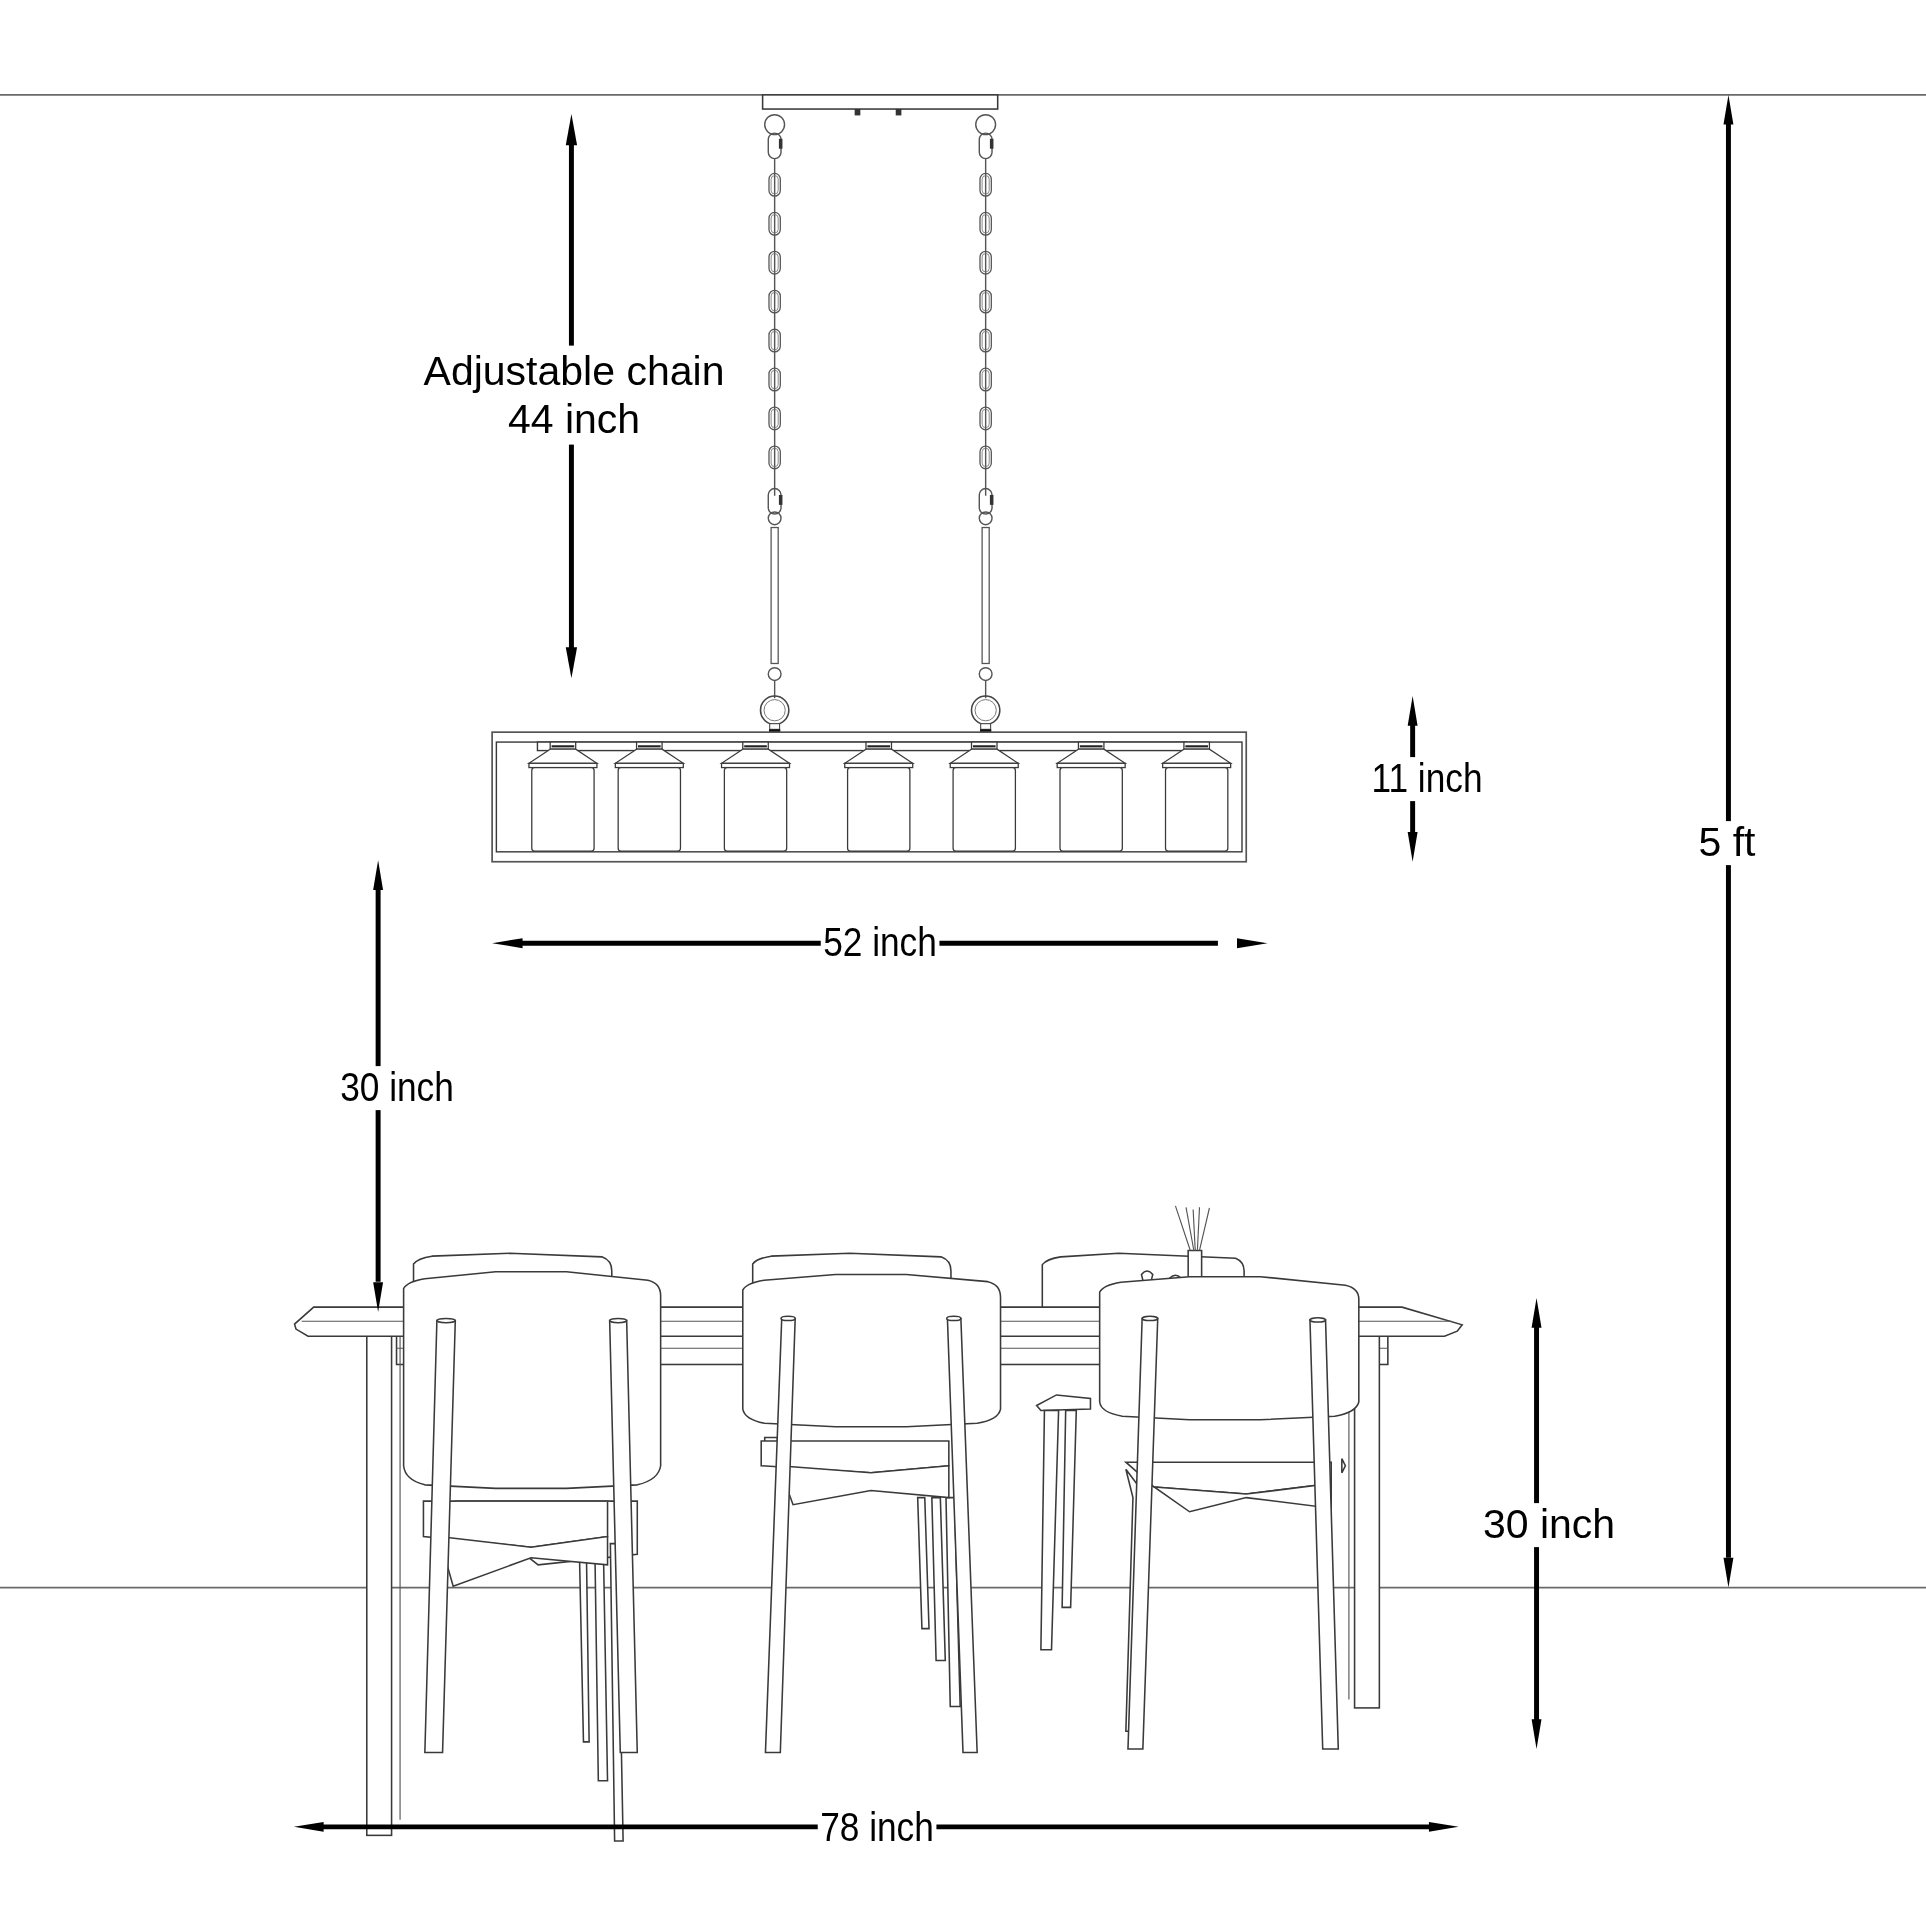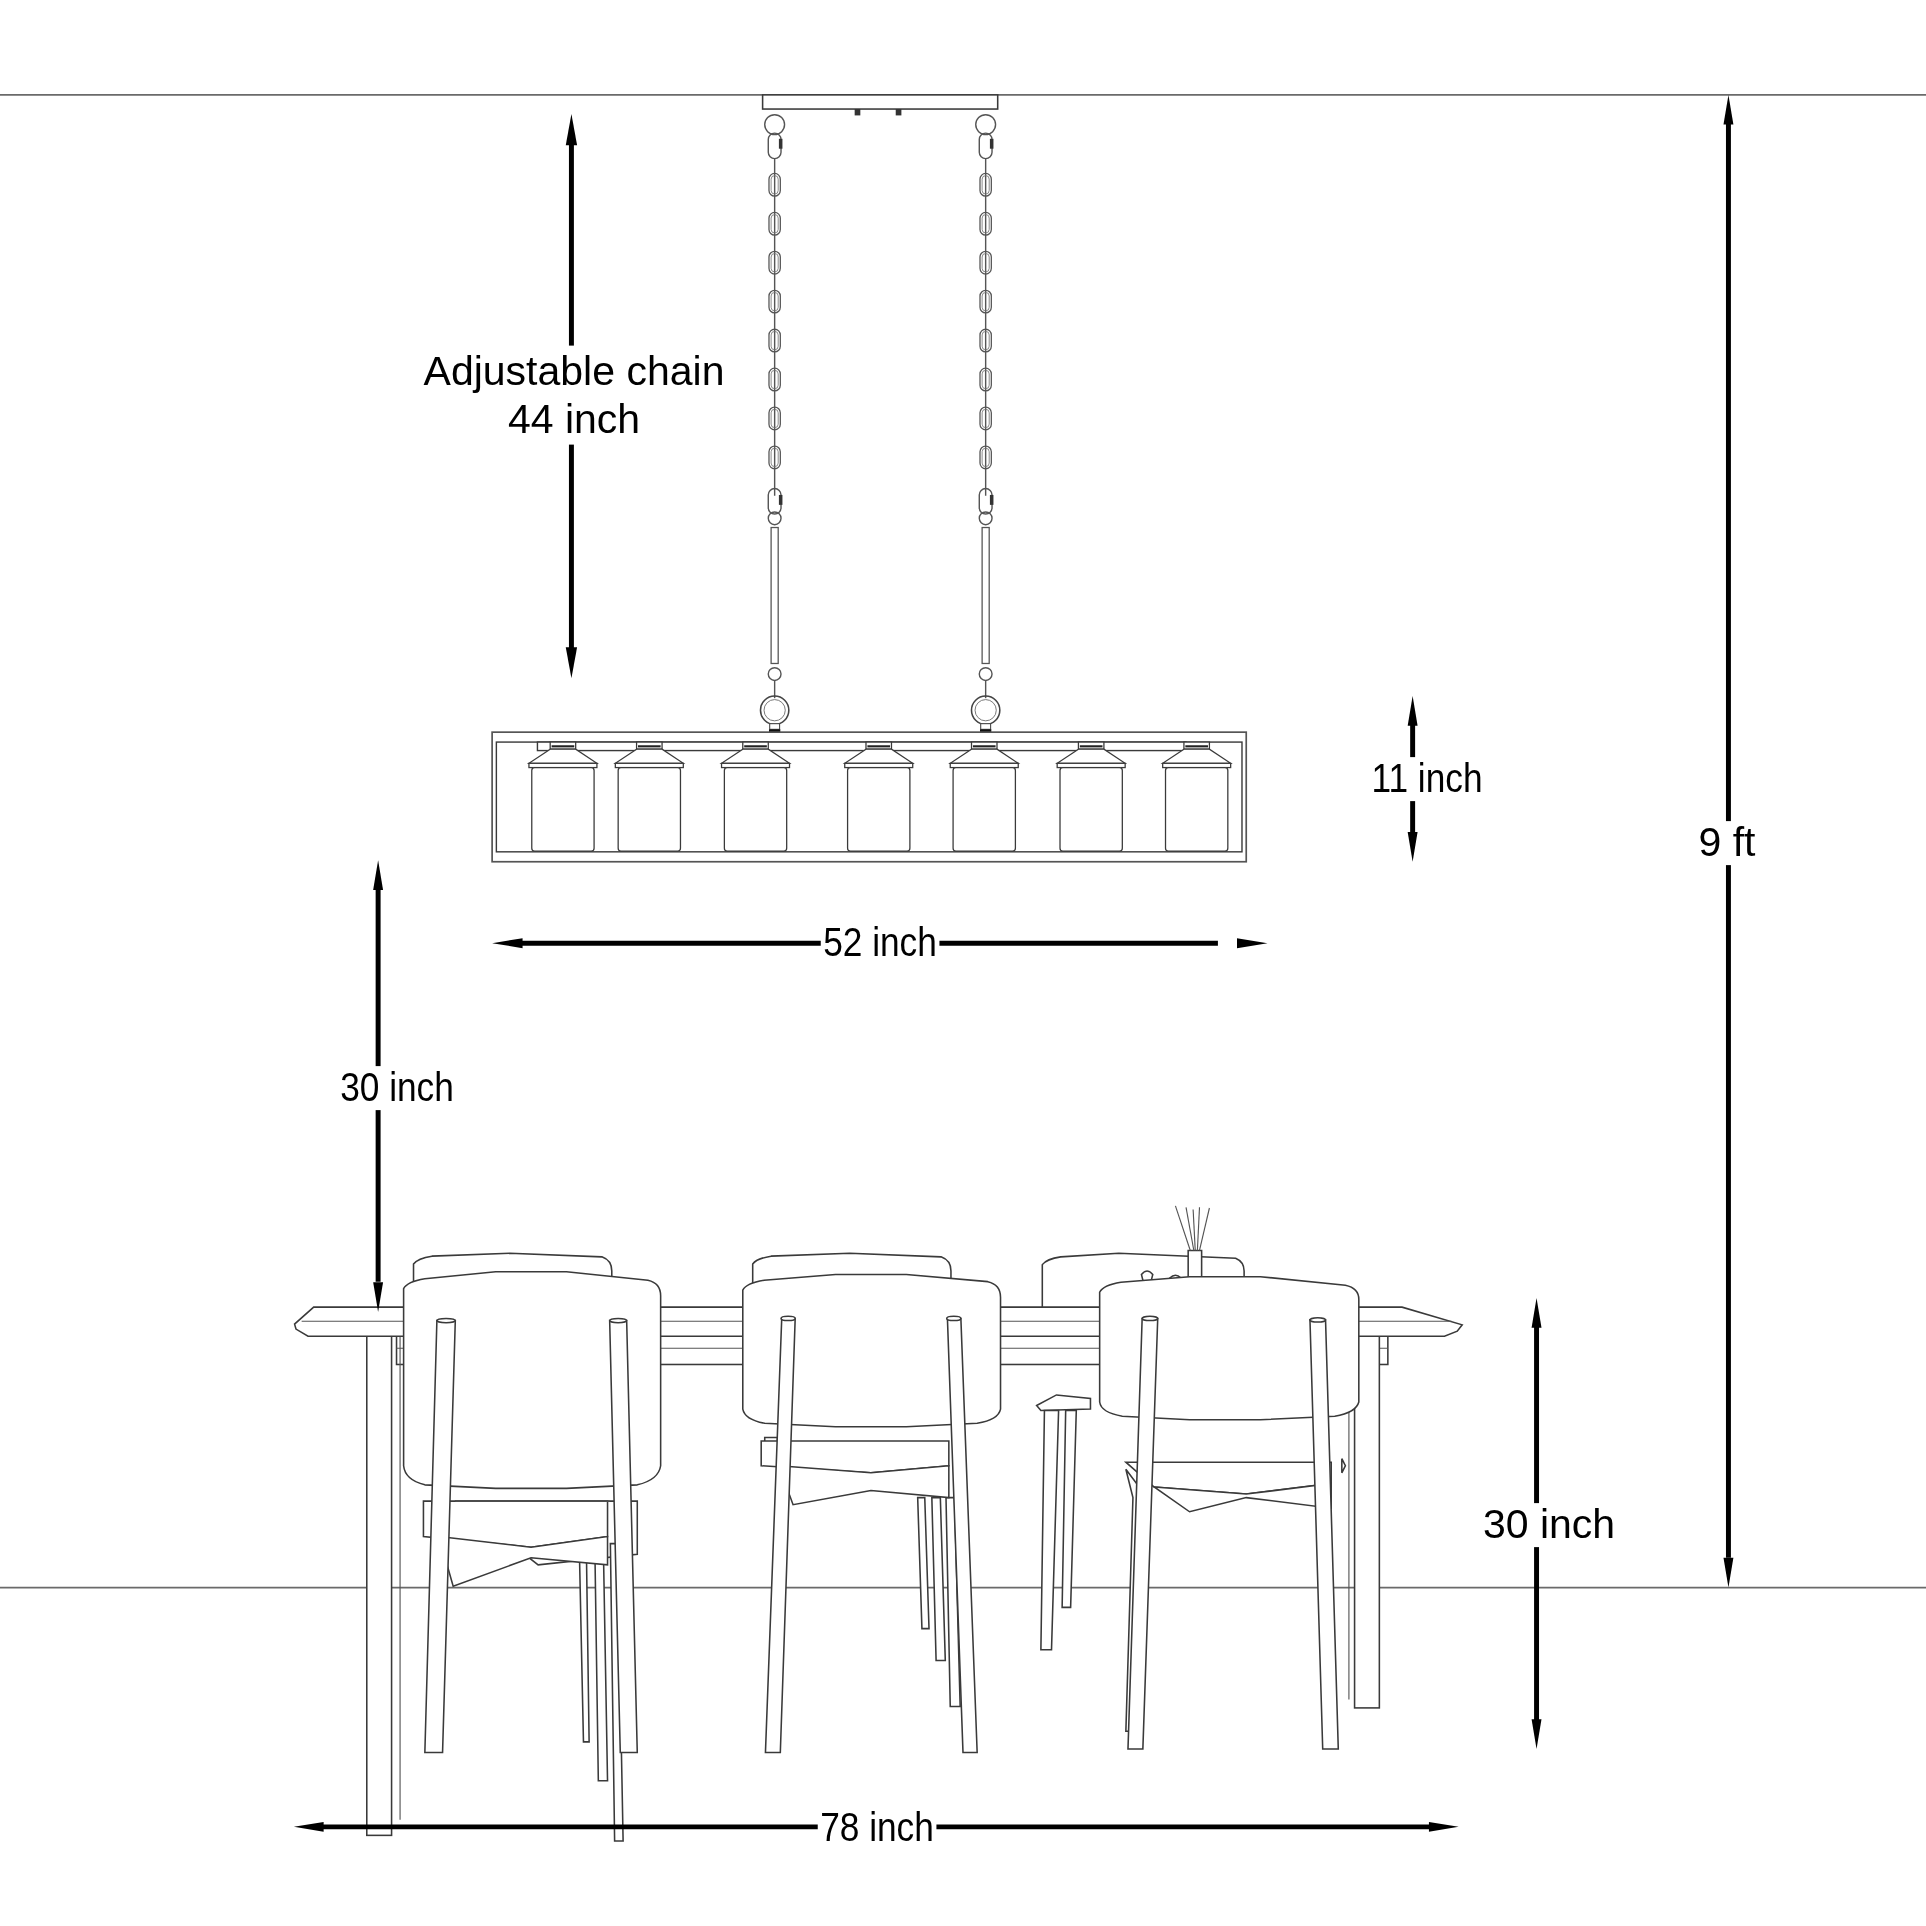--- a/index.html
+++ b/index.html
@@ -255,20 +255,20 @@
     <div>Adjustable chain</div>
     <div>44 inch</div>
   </div>
 
   <div class="label narrow gapbg" style="left:1427px; top:779px;">11 inch</div>
 
   <div class="label narrow gapbg" style="left:880px; top:943px;">52 inch</div>
 
   <div class="label narrow gapbg" style="left:397px; top:1088px;">30 inch</div>
 
-  <div class="label gapbg" style="left:1727px; top:843px;">9 ft</div>
+  <div class="label gapbg" style="left:1727px; top:843px;">5 ft</div>
 
   <div class="label gapbg" style="left:1549px; top:1525px;">30 inch</div>
 
   <div class="label narrow gapbg" style="left:877px; top:1828px;">78 inch</div>
 
 </div>
 
 
 </body></html>

